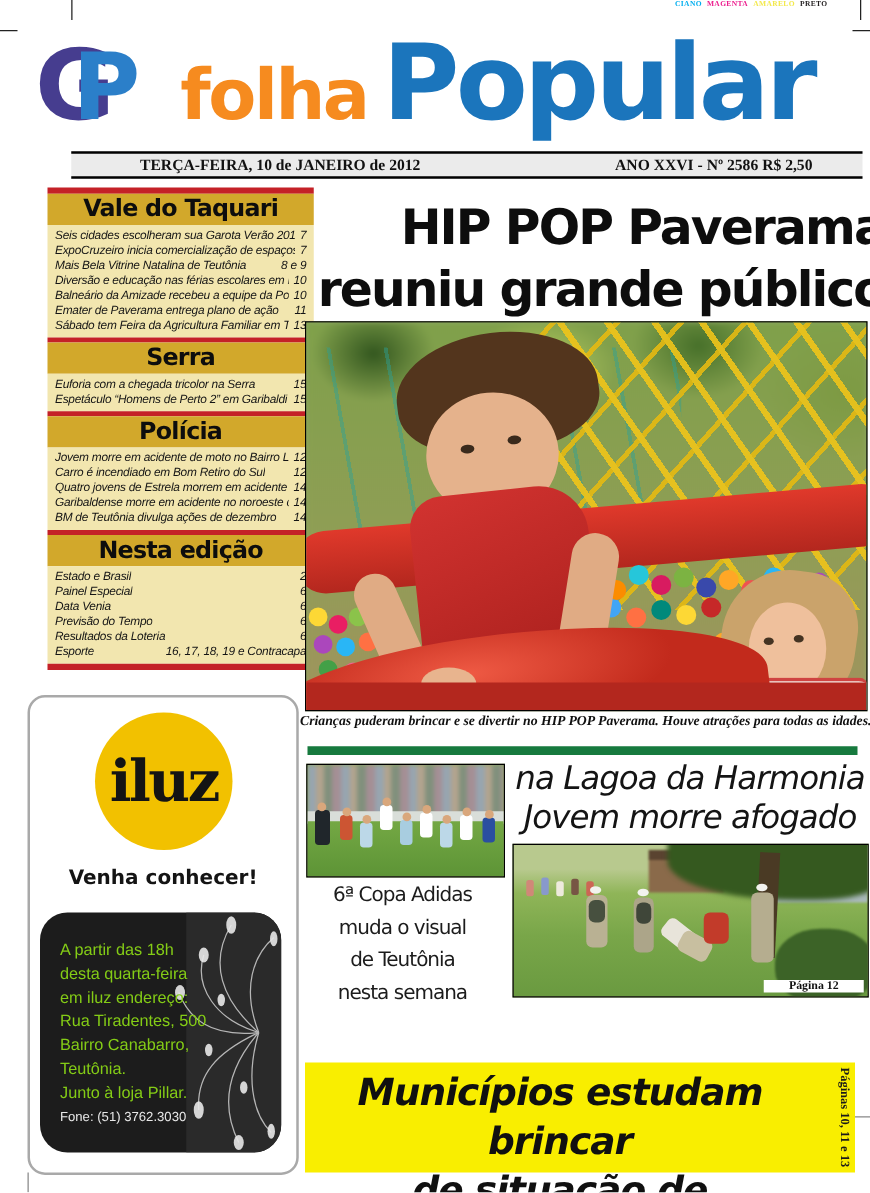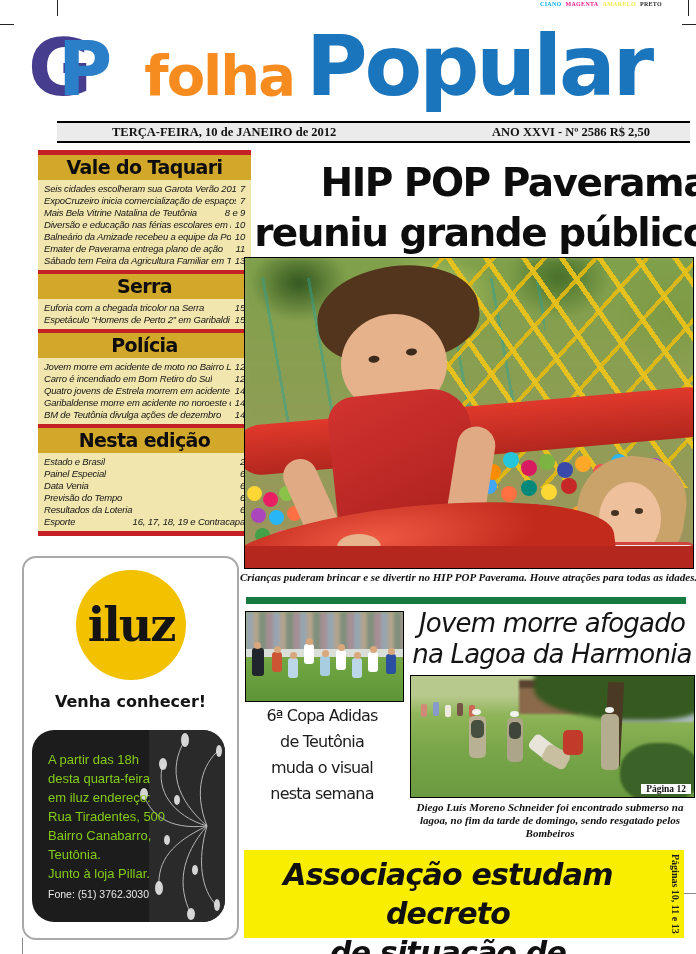--- a/index.html
+++ b/index.html
@@ -43,21 +43,21 @@
   .greenbar{position:absolute;left:246px;top:597px;width:440px;height:7px;background:#177a3e;}
   .fb-photo{left:245px;top:611px;width:157px;height:89px;}
   .copa-headline{position:absolute;left:238px;top:703px;width:168px;margin:0;text-align:center;
        font-size:16px;line-height:26px;font-weight:normal;letter-spacing:-0.8px;color:#1c1c1c;}
   .copa-deck{position:absolute;left:240px;top:809px;width:165px;margin:0;text-align:center;
        font:bold italic 10px "Liberation Serif",serif;line-height:12px;color:#101010;}
   .copa-deck b{font-style:normal;}
   .lagoa-headline{position:absolute;left:408px;top:608px;width:288px;margin:0;text-align:center;
        font-style:italic;font-size:26px;line-height:31px;font-weight:normal;letter-spacing:-0.8px;color:#141414;}
   .rescue-photo{left:410px;top:675px;width:283px;height:121px;}
-  .photo-tag{position:absolute;right:3px;bottom:3px;background:#fff;padding:0 5px;
+  .photo-tag{position:absolute;right:3px;bottom:3px;background:#fff;padding:0 20px;
        font:bold 9.5px "Liberation Serif",serif;color:#111;margin-top:23px;}
   .lagoa-caption{position:absolute;left:404px;top:801px;width:292px;margin:0;text-align:center;
        font:bold italic 11px "Liberation Serif",serif;line-height:13px;color:#101010;}
   .banner{position:absolute;left:244px;top:850px;width:440px;height:88px;background:#f9ee00;}
   .banner-text{position:absolute;left:0;top:5px;width:408px;text-align:center;margin:0;
        font-style:italic;font-size:30px;line-height:39px;letter-spacing:-0.8px;color:#101010;}
   .banner-pages{position:absolute;right:3px;top:4px;height:80px;writing-mode:vertical-rl;
        font:bold 10px "Liberation Serif",serif;color:#1a1a1a;}
   
   .ad{position:absolute;left:22px;top:556px;width:213px;height:380px;border:2px solid #a9a9a9;
@@ -338,28 +338,28 @@
     <div class="pl" style="left:58px;top:32px;background:#ffffff"></div>
     <div class="pl" style="left:74px;top:44px;background:#a8cde0"></div>
     <div class="pl" style="left:90px;top:38px;background:#ffffff"></div>
     <div class="pl" style="left:106px;top:46px;background:#bcd8e8"></div>
     <div class="pl" style="left:122px;top:40px;background:#ffffff"></div>
     <div class="pl" style="left:140px;top:42px;background:#2a4fa0"></div>
   </figure>
 
   <h3 class="copa-headline">
     <span style="display:block">6ª Copa Adidas</span>
+    <span style="display:block">muda o visual</span>
     <span style="display:block">de Teutônia</span>
-    <span style="display:block">muda o visual</span>
     <span style="display:block">nesta semana</span>
   </h3>
 
   <h3 class="lagoa-headline">
+    <span style="display:block">na Lagoa da Harmonia</span>
     <span style="display:block">Jovem morre afogado</span>
-    <span style="display:block">na Lagoa da Harmonia</span>
   </h3>
 
   <figure class="photo rescue-photo" style="margin:0">
     <div class="abs rs-base"></div>
     <div class="abs rs-water"></div>
     <div class="abs rs-house"></div>
     <div class="abs rs-canopy"></div>
     <div class="abs rs-trunk"></div>
     <div class="abs rs-bush"></div>
     <div class="dot" style="left:10px;top:28px;width:6px;height:13px;background:#d08878"></div>
@@ -374,25 +374,24 @@
     <div class="person" style="left:98px;top:46px;width:12px;height:17px;background:#3f4639"></div>
     <div class="cap" style="left:99px;top:35px"></div>
     <div class="person" style="left:118px;top:64px;width:30px;height:17px;background:#e8e4da;transform:rotate(38deg)"></div>
     <div class="person" style="left:132px;top:72px;width:26px;height:18px;background:#c8bfa0;transform:rotate(28deg)"></div>
     <div class="person" style="left:152px;top:54px;width:20px;height:25px;background:#c23b2a"></div>
     <div class="person" style="left:190px;top:38px;width:18px;height:56px;background:#b5ad8f"></div>
     <div class="cap" style="left:194px;top:31px"></div>
     <figcaption class="photo-tag">Página 12</figcaption>
   </figure>
 
-  <p class="lagoa-caption">Diego Luís Moreno Schneider foi encontrado submerso na lagoa, no fim da tarde de domingo, sendo resgatado pelos Bombeiros</p>
 
   <div class="banner">
     <h2 class="banner-text">
-      <span style="display:block">Associação estudam decreto</span>
+      <span style="display:block">Municípios estudam brincar</span>
       <span style="display:block">de situação de emergência</span>
     </h2>
     <div class="banner-pages">Páginas 10, 11 e 13</div>
   </div>
 
   <aside class="ad">
     <div class="ad-circle">
       <span class="ad-brand">iluz</span>
     </div>
     <p class="ad-tagline">Venha conhecer!</p>

